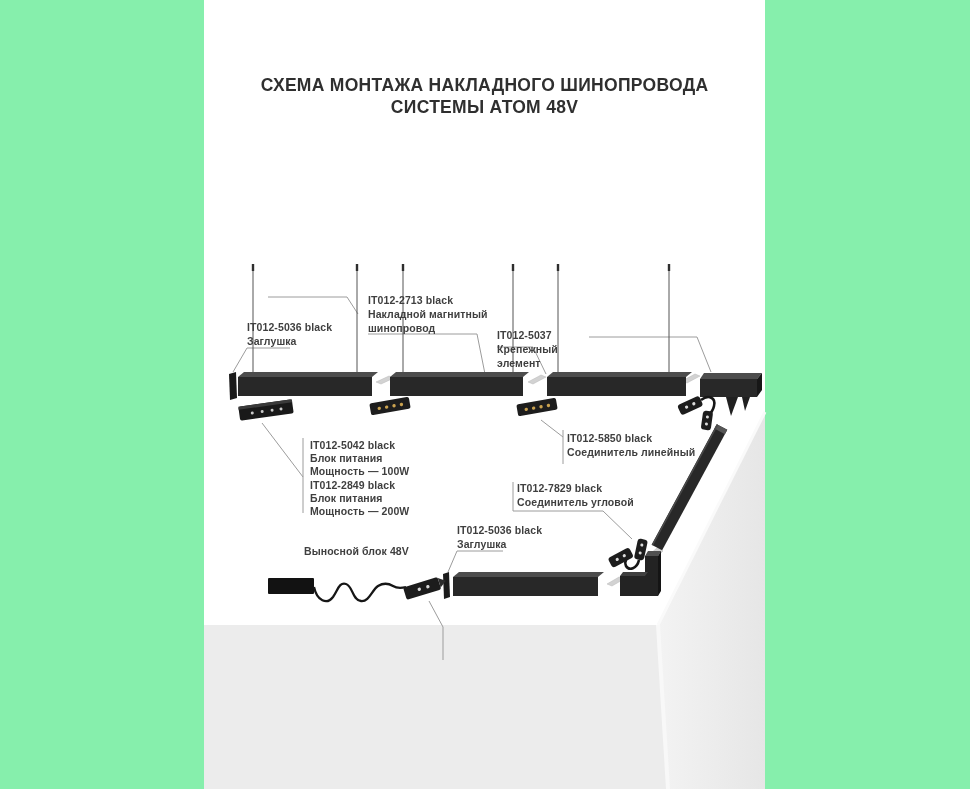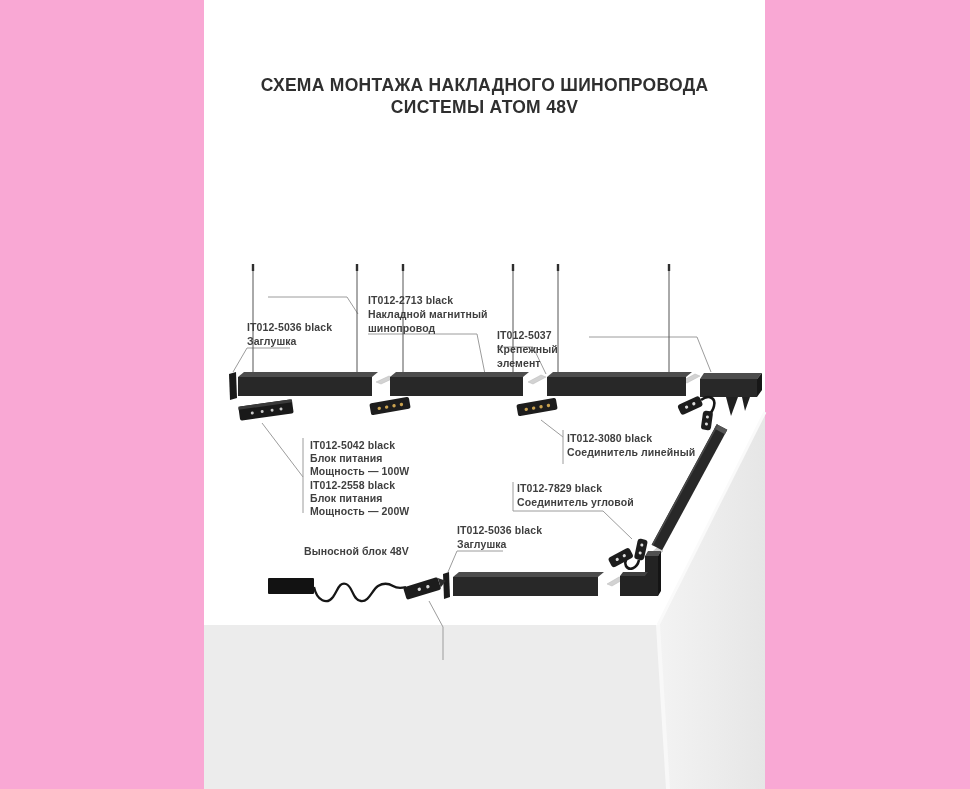--- a/index.html
+++ b/index.html
@@ -1,16 +1,16 @@
 <!DOCTYPE html>
 <html><head>
 <meta charset="utf-8">
 <style>
   html,body{margin:0;padding:0;background:#f1f1f1;}
-  .stage{position:relative;width:970px;height:789px;overflow:hidden;background:#f9a8d4;
+  .stage{position:relative;width:970px;height:789px;overflow:hidden;background:#86efac;
          font-family:"Liberation Sans",sans-serif;}
   svg{position:absolute;left:0;top:0;}
   .title{position:absolute;left:204px;top:74px;width:561px;text-align:center;
          font:700 17.5px/22px "Liberation Sans",sans-serif;color:#2f2f2f;
          letter-spacing:.3px;white-space:pre-line;}
   .label{position:absolute;font:700 10.5px/14px "Liberation Sans",sans-serif;
          color:#3f3f3f;white-space:pre-line;letter-spacing:.1px;}
   .label.tight{line-height:13px;}
 </style>
 </head>
@@ -191,24 +191,24 @@
 Заглушка</div>
 <div class="label" style="left:368px;top:293px;">IT012-2713 black
 Накладной магнитный
 шинопровод</div>
 <div class="label" style="left:497px;top:305px;margin-top:23px;">IT012-5037
 Крепежный
 элемент</div>
 <div class="label tight" style="left:310px;top:439px;">IT012-5042 black
 Блок питания
 Мощность — 100W</div>
-<div class="label tight" style="left:310px;top:479px;">IT012-2558 black
+<div class="label tight" style="left:310px;top:479px;">IT012-2849 black
 Блок питания
 Мощность — 200W</div>
-<div class="label" style="left:567px;top:431px;">IT012-3080 black
+<div class="label" style="left:567px;top:431px;">IT012-5850 black
 Соединитель линейный</div>
 <div class="label" style="left:517px;top:481px;">IT012-7829 black
 Соединитель  угловой</div>
 <div class="label" style="left:457px;top:523px;">IT012-5036 black
 Заглушка</div>
 <div class="label" style="left:268px;top:544px;margin-left:36px;">Выносной блок 48V</div>
 
 </div>
 
 </body></html>

